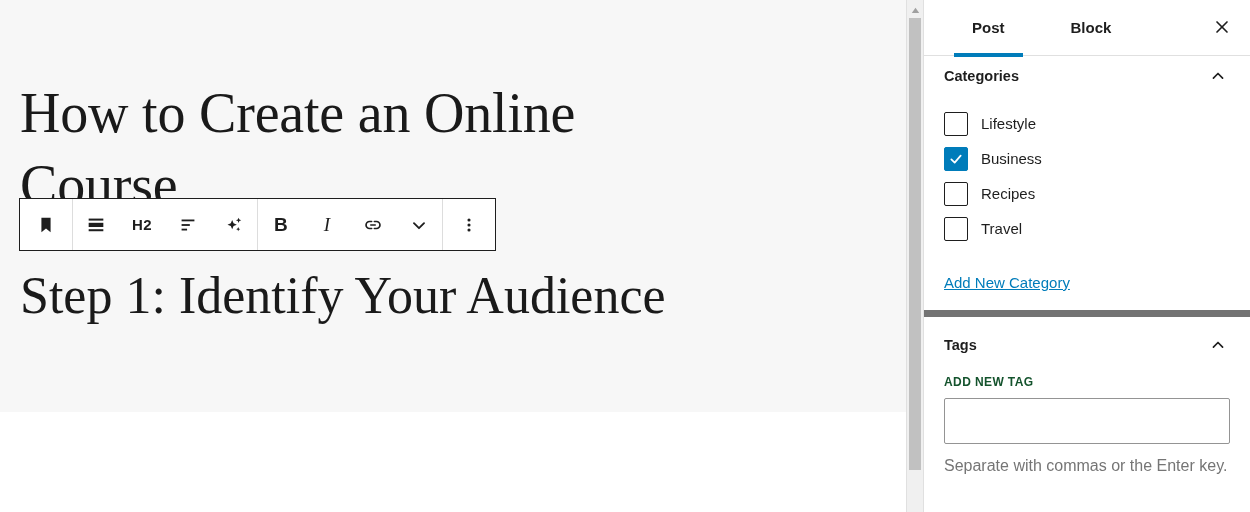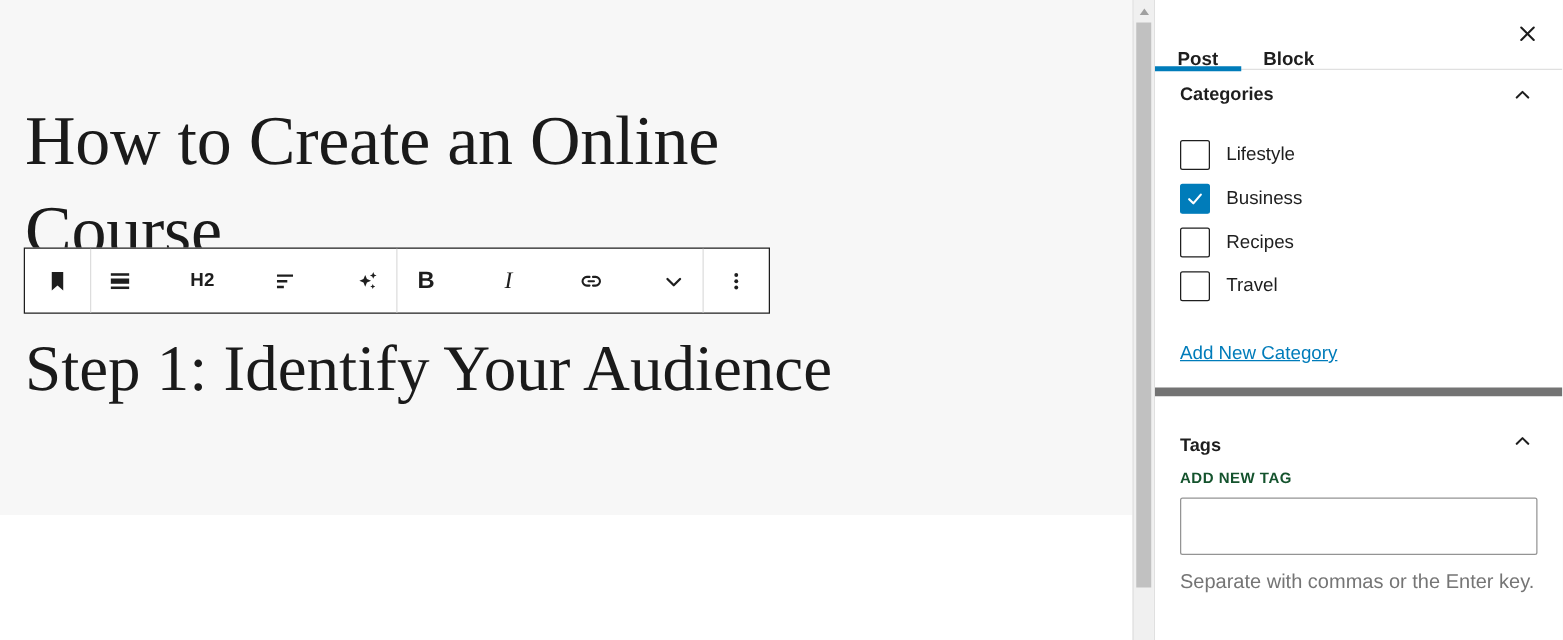--- a/index.html
+++ b/index.html
@@ -61,21 +61,20 @@
     display: flex;
     align-items: stretch;
     background: #ffffff;
     border: 1px solid #1e1e1e;
     z-index: 20;
   }
   .tb-group {
     display: flex;
     align-items: center;
     border-right: 1px solid #ddd;
-    gap: 20px;
   }
   .tb-group:last-child { border-right: none; }
   .tb-btn {
     width: 46px;
     height: 51px;
     display: flex;
     align-items: center;
     justify-content: center;
     background: transparent;
     border: none;
@@ -147,28 +146,29 @@
     position: relative;
     height: 56px;
     display: flex;
     align-items: center;
     border-bottom: 1px solid #e0e0e0;
   }
   .tab {
     position: relative;
     height: 56px;
     display: flex;
-    align-items: flex-end;
+    align-items: center;
     padding: 0 18px;
     font-size: 15px;
     font-weight: 600;
     color: #1e1e1e;
     cursor: pointer;
     background: transparent;
     border: none;
+    margin-left: 30px;
   }
   .tab.active::after {
     content: "";
     position: absolute;
     left: 0; right: 0; bottom: -1px;
     height: 4px;
     background: #007cba;
   }
   #close-sidebar-button {
     position: absolute;
@@ -440,21 +440,21 @@
             
           </span>
           <span class="cb-label">Travel</span>
         </div>
 
         <a id="add-new-category-link">Add New Category</a>
       </div>
     </div>
 
     <div class="panel-section" style="border-bottom:none;">
-      <button class="panel-header" style="margin-top:8px;align-items:flex-end;">
+      <button class="panel-header" style="margin-top:8px;">
         <span class="panel-title">Tags</span>
         <span class="panel-chevron">
           <svg width="20" height="20" viewBox="0 0 24 24" fill="none" stroke="#1e1e1e" stroke-width="2" stroke-linecap="round" stroke-linejoin="round">
             <polyline points="6.5,14.5 12,9 17.5,14.5"></polyline>
           </svg>
         </span>
       </button>
       <div class="panel-body">
         <div class="field-label">ADD NEW TAG</div>
         <input id="add-new-tag-input" type="text" value="" style="">

